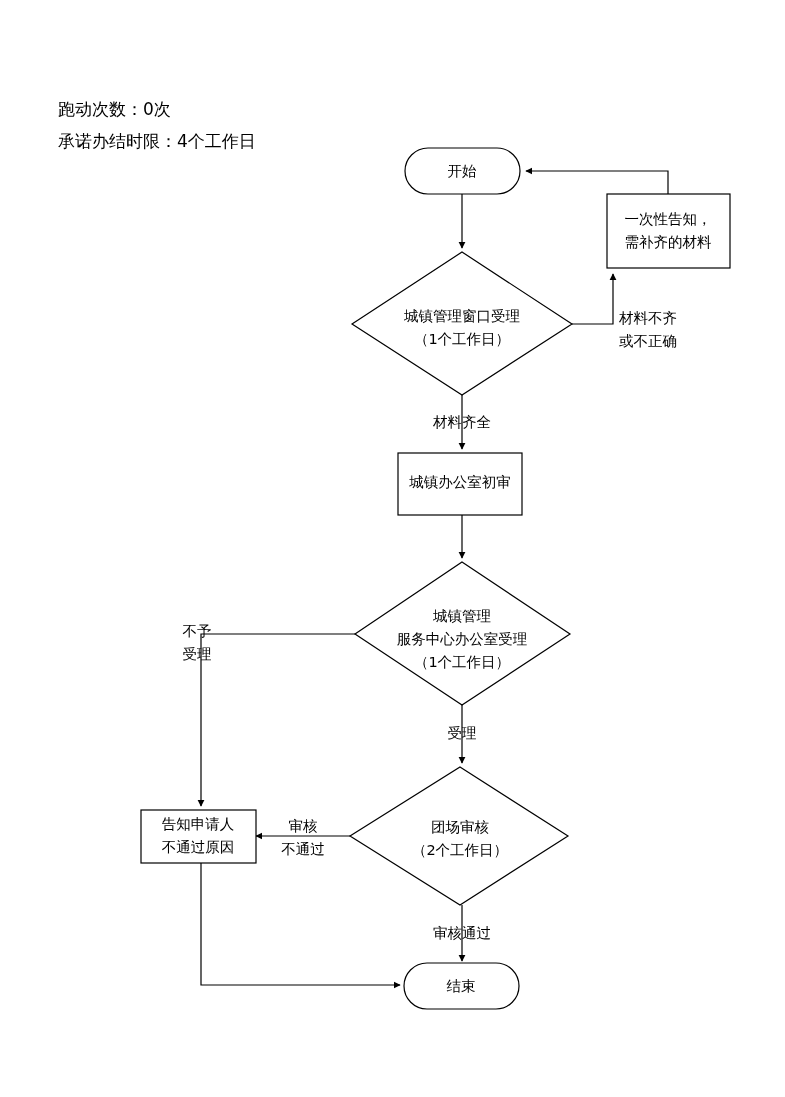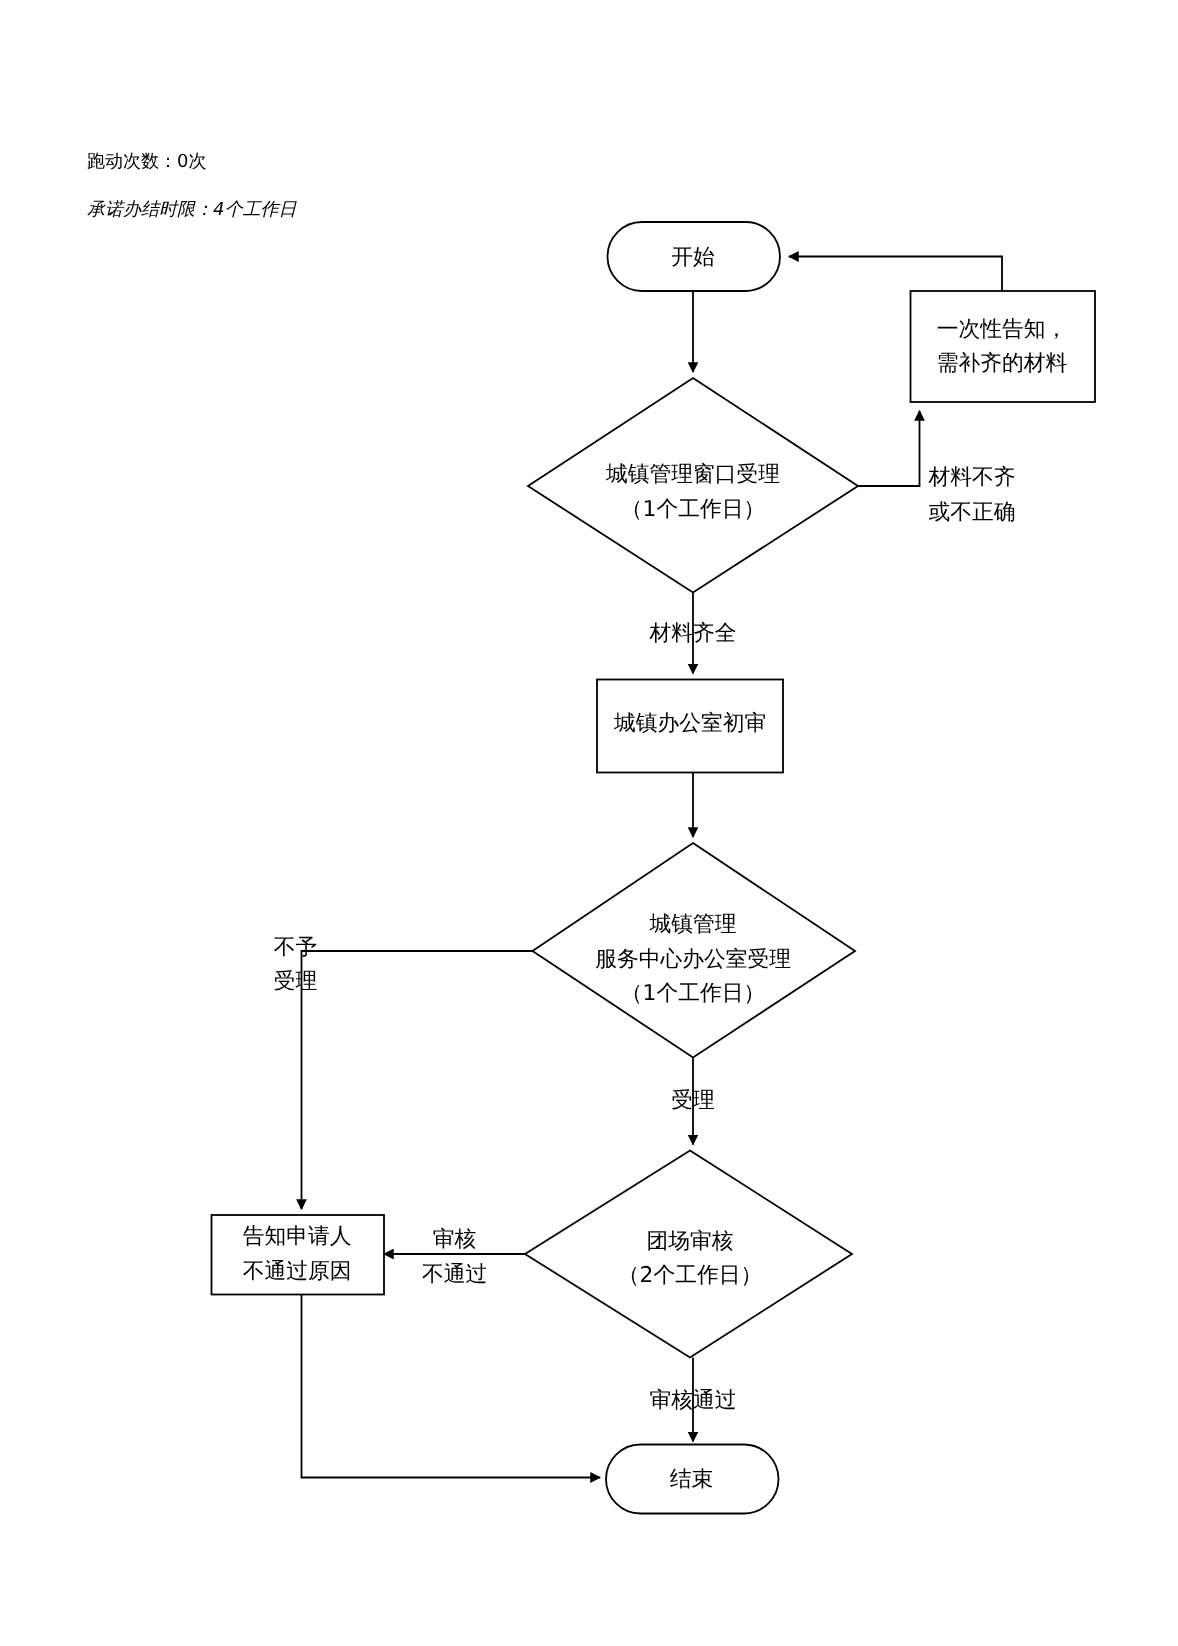--- a/index.html
+++ b/index.html
@@ -22,27 +22,27 @@
     height: 1097px;
   }
   #diagram-svg {
     position: absolute;
     left: 0; top: 0;
     width: 785px;
     height: 1097px;
   }
   .hdr {
     position: absolute;
-    font-size: 12px;
+    font-size: 17px;
     line-height: 1;
     white-space: pre;
     color: #000;
   }
   #hdr-runs  { left: 58px; top: 101px; }
-  #hdr-limit { left: 58px; top: 133px; font-style: italic; }
+  #hdr-limit { left: 58px; top: 133px; }
 
   
   .node-text, .edge-label {
     font-family: "DejaVu Sans", "Liberation Sans", sans-serif;
     fill: #000000;
     font-size: 14.5px;
     dominant-baseline: middle;
   }
   .edge-label { font-size: 14.5px; }
   .shape {

